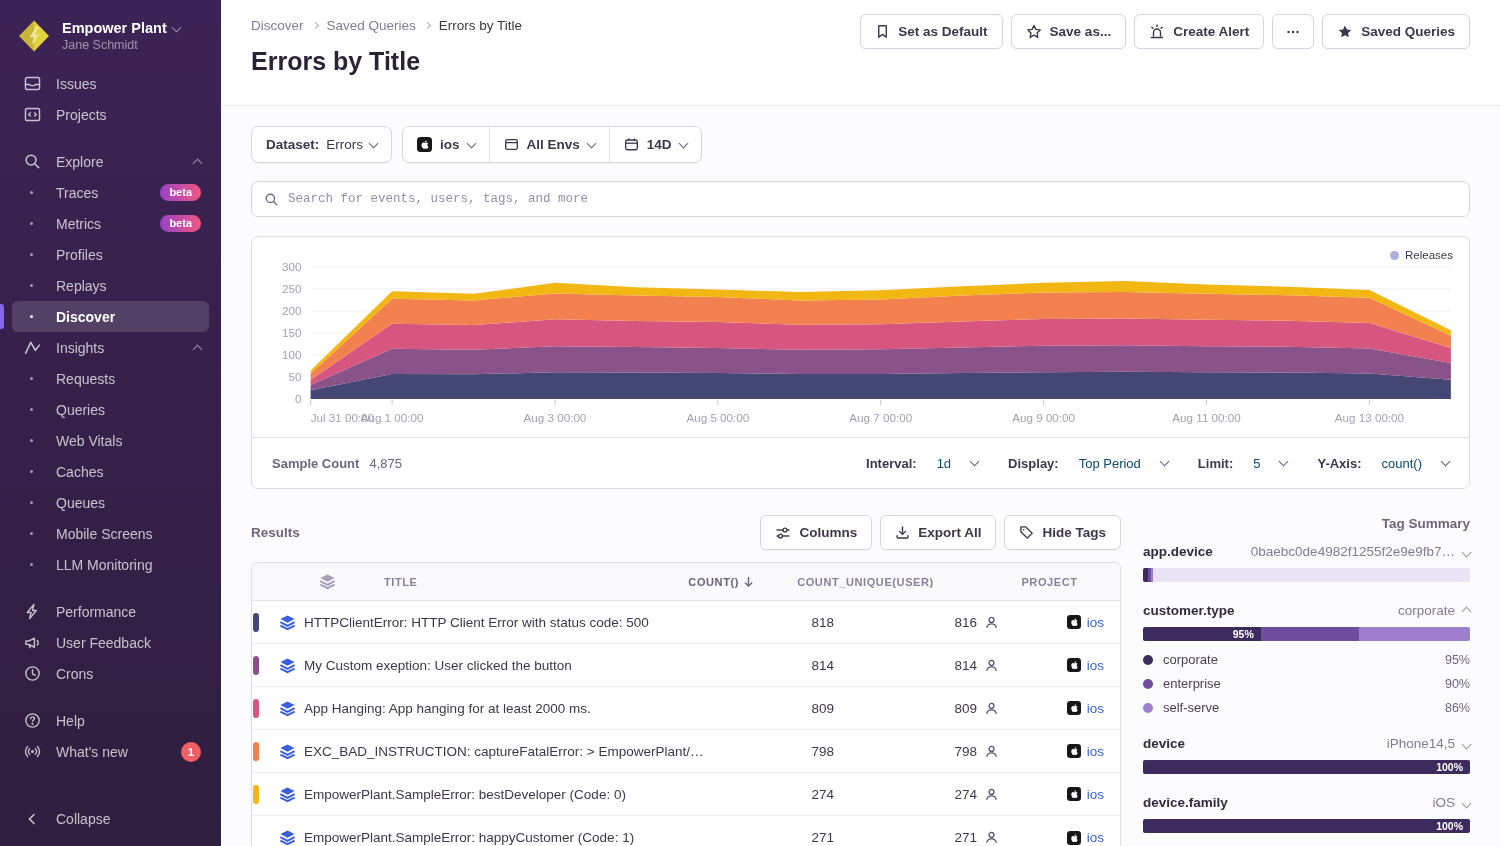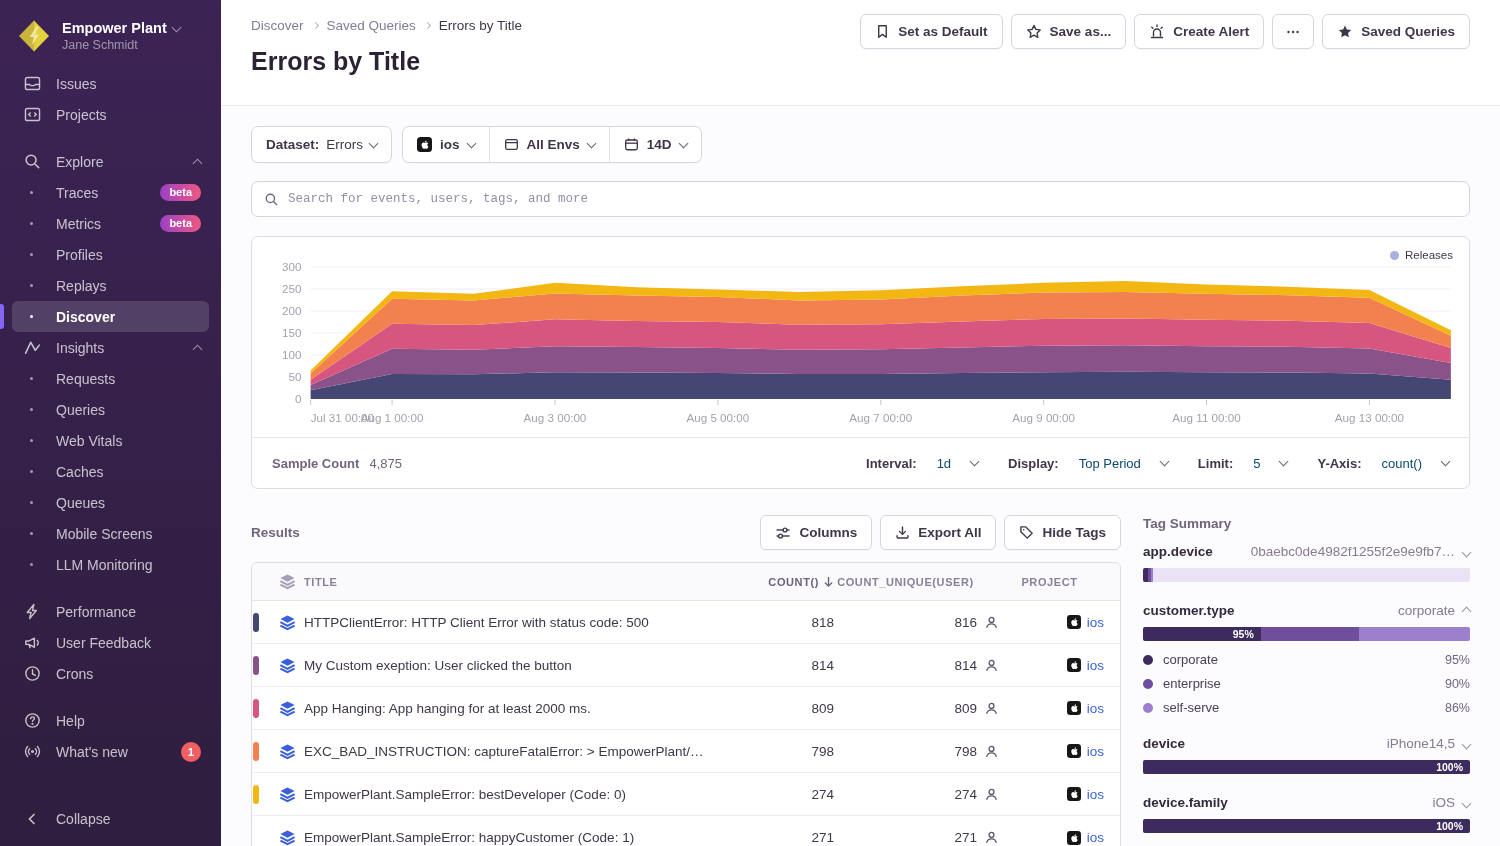--- a/index.html
+++ b/index.html
@@ -74,37 +74,37 @@
   .fctrl .fval { color:#0c4a6e; }
 
   
   .results-wrap { display:flex; margin-top:26px; gap:22px; }
   .results-col { width:870px; flex:0 0 870px; }
   .results-head { display:flex; align-items:center; margin-bottom:12px; }
   .results-label { font-size:13.5px; font-weight:600; color:#71657e; }
   .results-actions { margin-left:auto; display:flex; gap:8px; }
   .table { border:1px solid #e0dbe7; border-radius:6px; background:#fff; overflow:hidden; }
   .trow { display:grid; grid-template-columns:18px 34px 1fr 115px 165px 105px; align-items:center; padding-right:16px; }
-  .thead { background:#faf9fc; height:38px; border-bottom:1px solid #e7e3ec; color:#8a8099; font-size:11px; font-weight:700; letter-spacing:.6px; }
+  .thead { background:#faf9fc; height:38px; border-bottom:1px solid #e7e3ec; color:#8a8099; font-size:11px; font-weight:700; letter-spacing:.6px;gap:40px; }
   .tbody-row { height:43px; border-bottom:1px solid #efecf3; font-size:13.5px; color:#40364a; background:#fff; }
   .tbody-row:last-child { border-bottom:none; }
   .chip { width:6px; height:19px; border-radius:3px; margin-left:1px; }
   .cell-icon { display:flex; justify-content:center; color:#3b5fd9; }
   .thead .cell-icon { color:#a79fb3; }
   .cell-title { white-space:nowrap; overflow:hidden; text-overflow:ellipsis; padding-right:12px; }
   .cell-num { text-align:right; }
   .cell-unique { display:flex; align-items:center; justify-content:flex-end; gap:7px; color:#40364a; }
   .cell-unique .person { color:#5f5570; }
   .cell-project { display:flex; align-items:center; justify-content:flex-end; gap:6px; }
   .proj-link { color:#3a63d8; cursor:pointer; }
   .th-count { display:flex; align-items:center; justify-content:flex-end; gap:4px; color:#6b6178; }
   .th-right { text-align:center; }
 
   .tags-col { flex:1; min-width:0; padding-top:1px; }
-  .tags-heading { font-size:13.5px; font-weight:600; color:#71657e; margin-bottom:13px; }
+  .tags-heading { font-size:13.5px; font-weight:600; color:#71657e; margin-bottom:13px;text-align:right; }
   .tag-sec { margin-bottom:21px; }
   .tag-head { display:flex; align-items:baseline; gap:8px; cursor:pointer; }
   .tag-name { font-size:13.5px; font-weight:700; color:#332b3d; white-space:nowrap; }
   .tag-val { margin-left:auto; font-size:13.5px; color:#857b93; white-space:nowrap; overflow:hidden; text-overflow:ellipsis; }
   .tag-head .cv { flex:0 0 7px; }
   .tag-bar { display:flex; height:14px; border-radius:2px; overflow:hidden; margin-top:9px; }
   .tag-bar .seg { position:relative; height:100%; }
   .tag-bar .seg span { position:absolute; right:7px; top:50%; transform:translateY(-50%); color:#fff; font-size:10.5px; font-weight:600; }
   .tag-items { margin-top:11px; display:flex; flex-direction:column; gap:9px; }
   .tag-item { display:flex; align-items:center; font-size:13px; color:#4a4254; }

